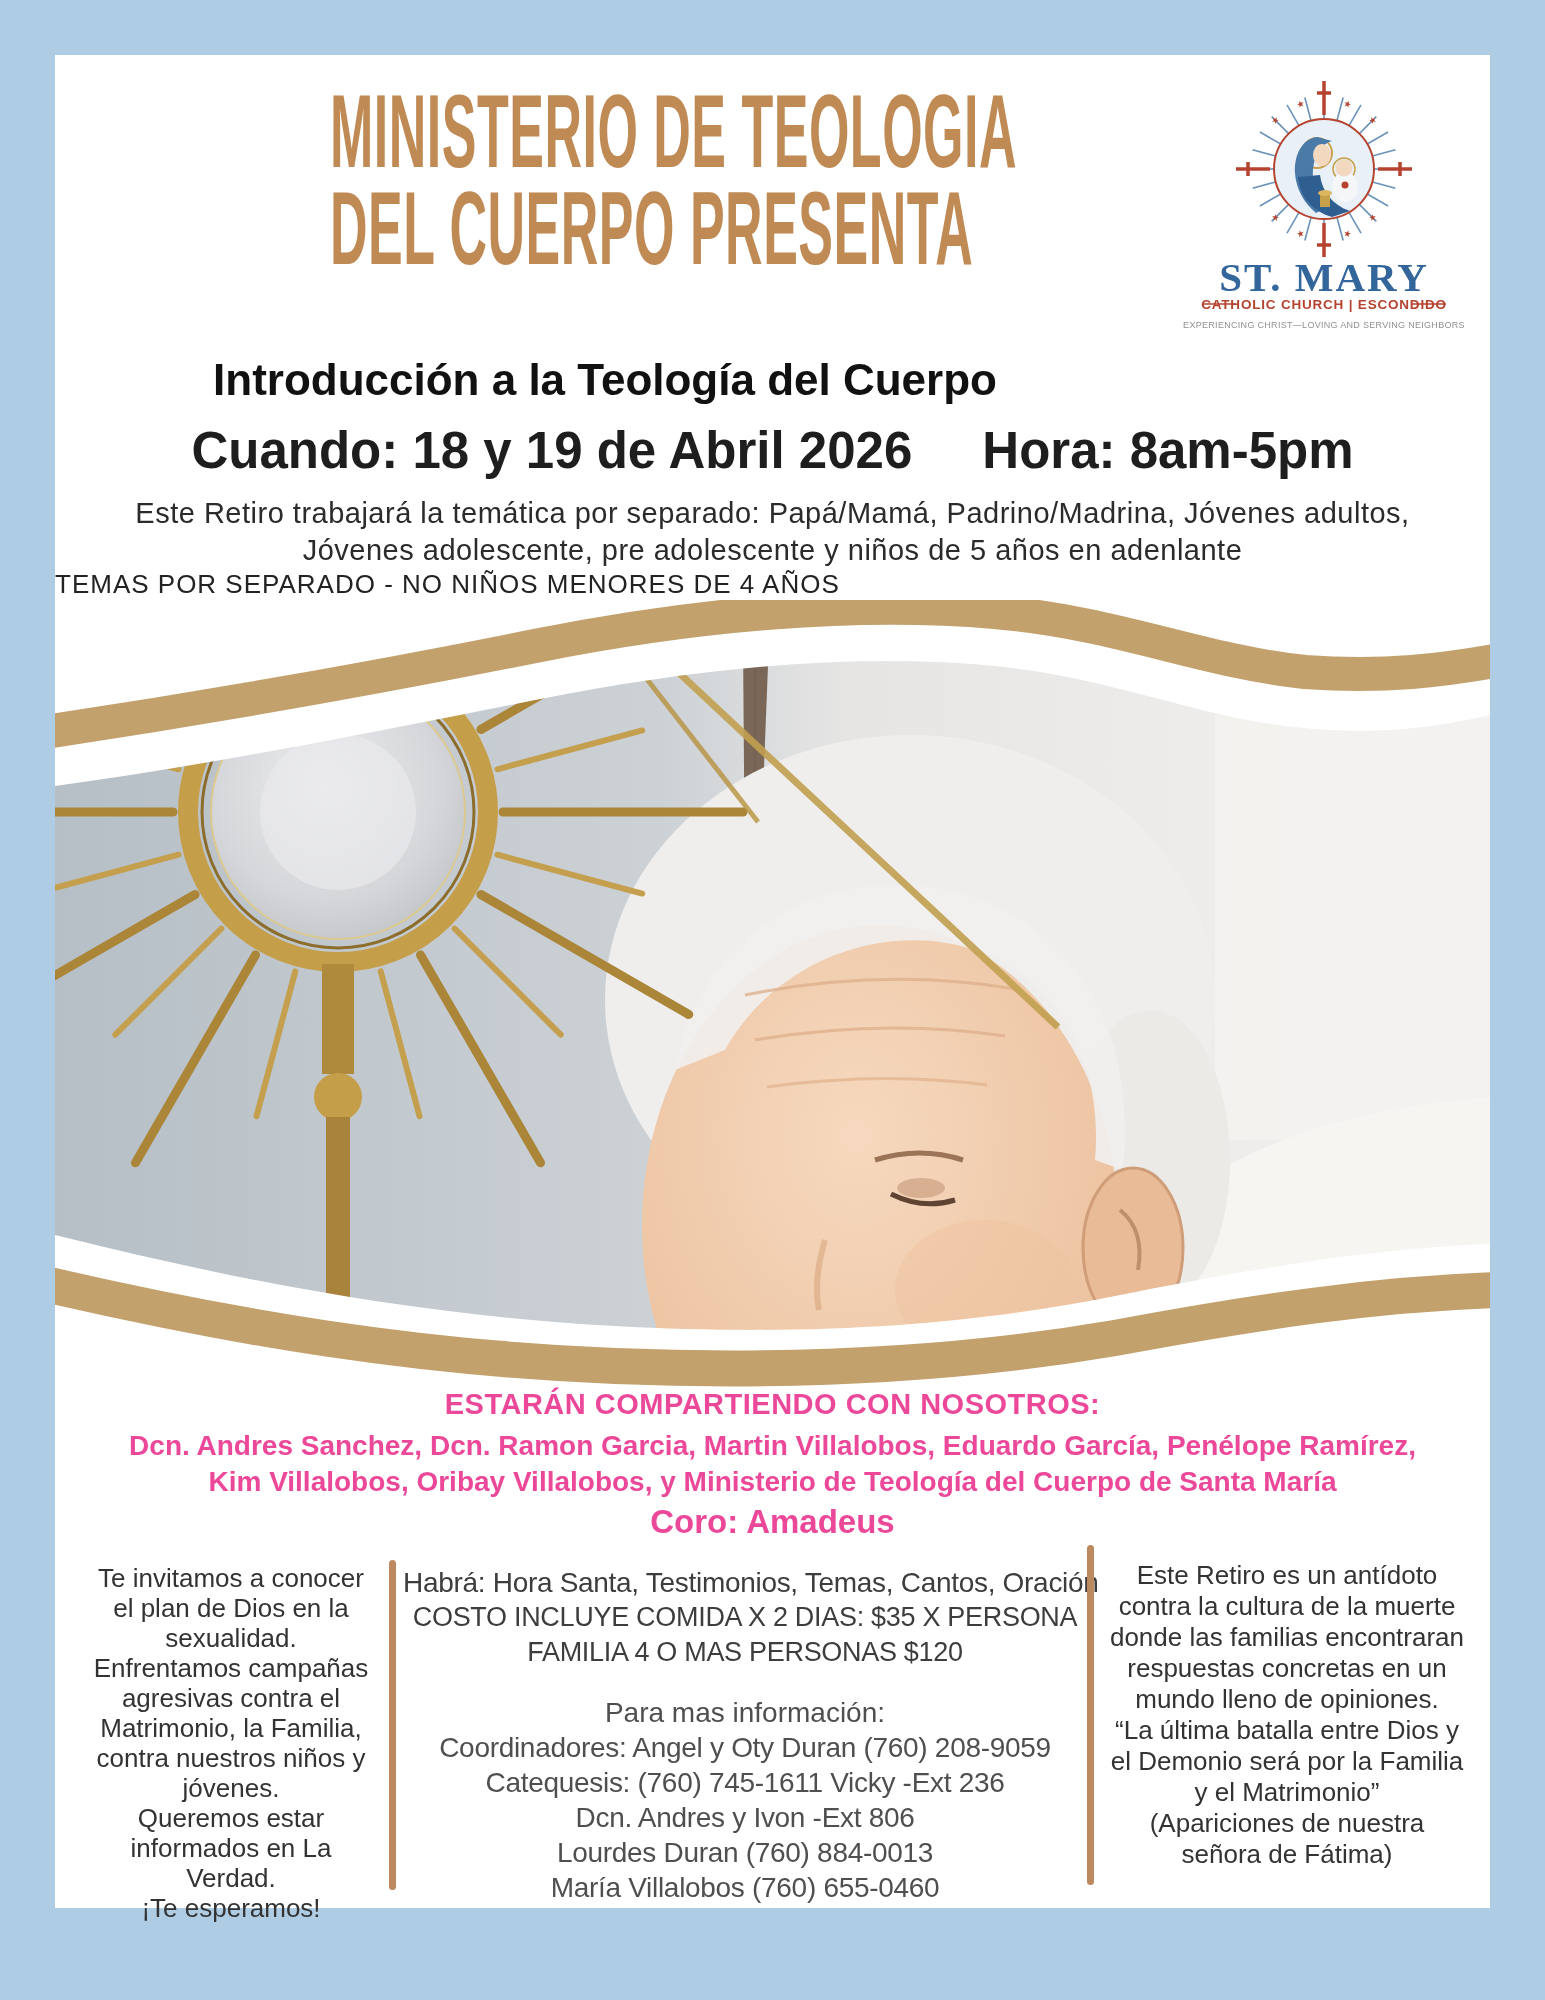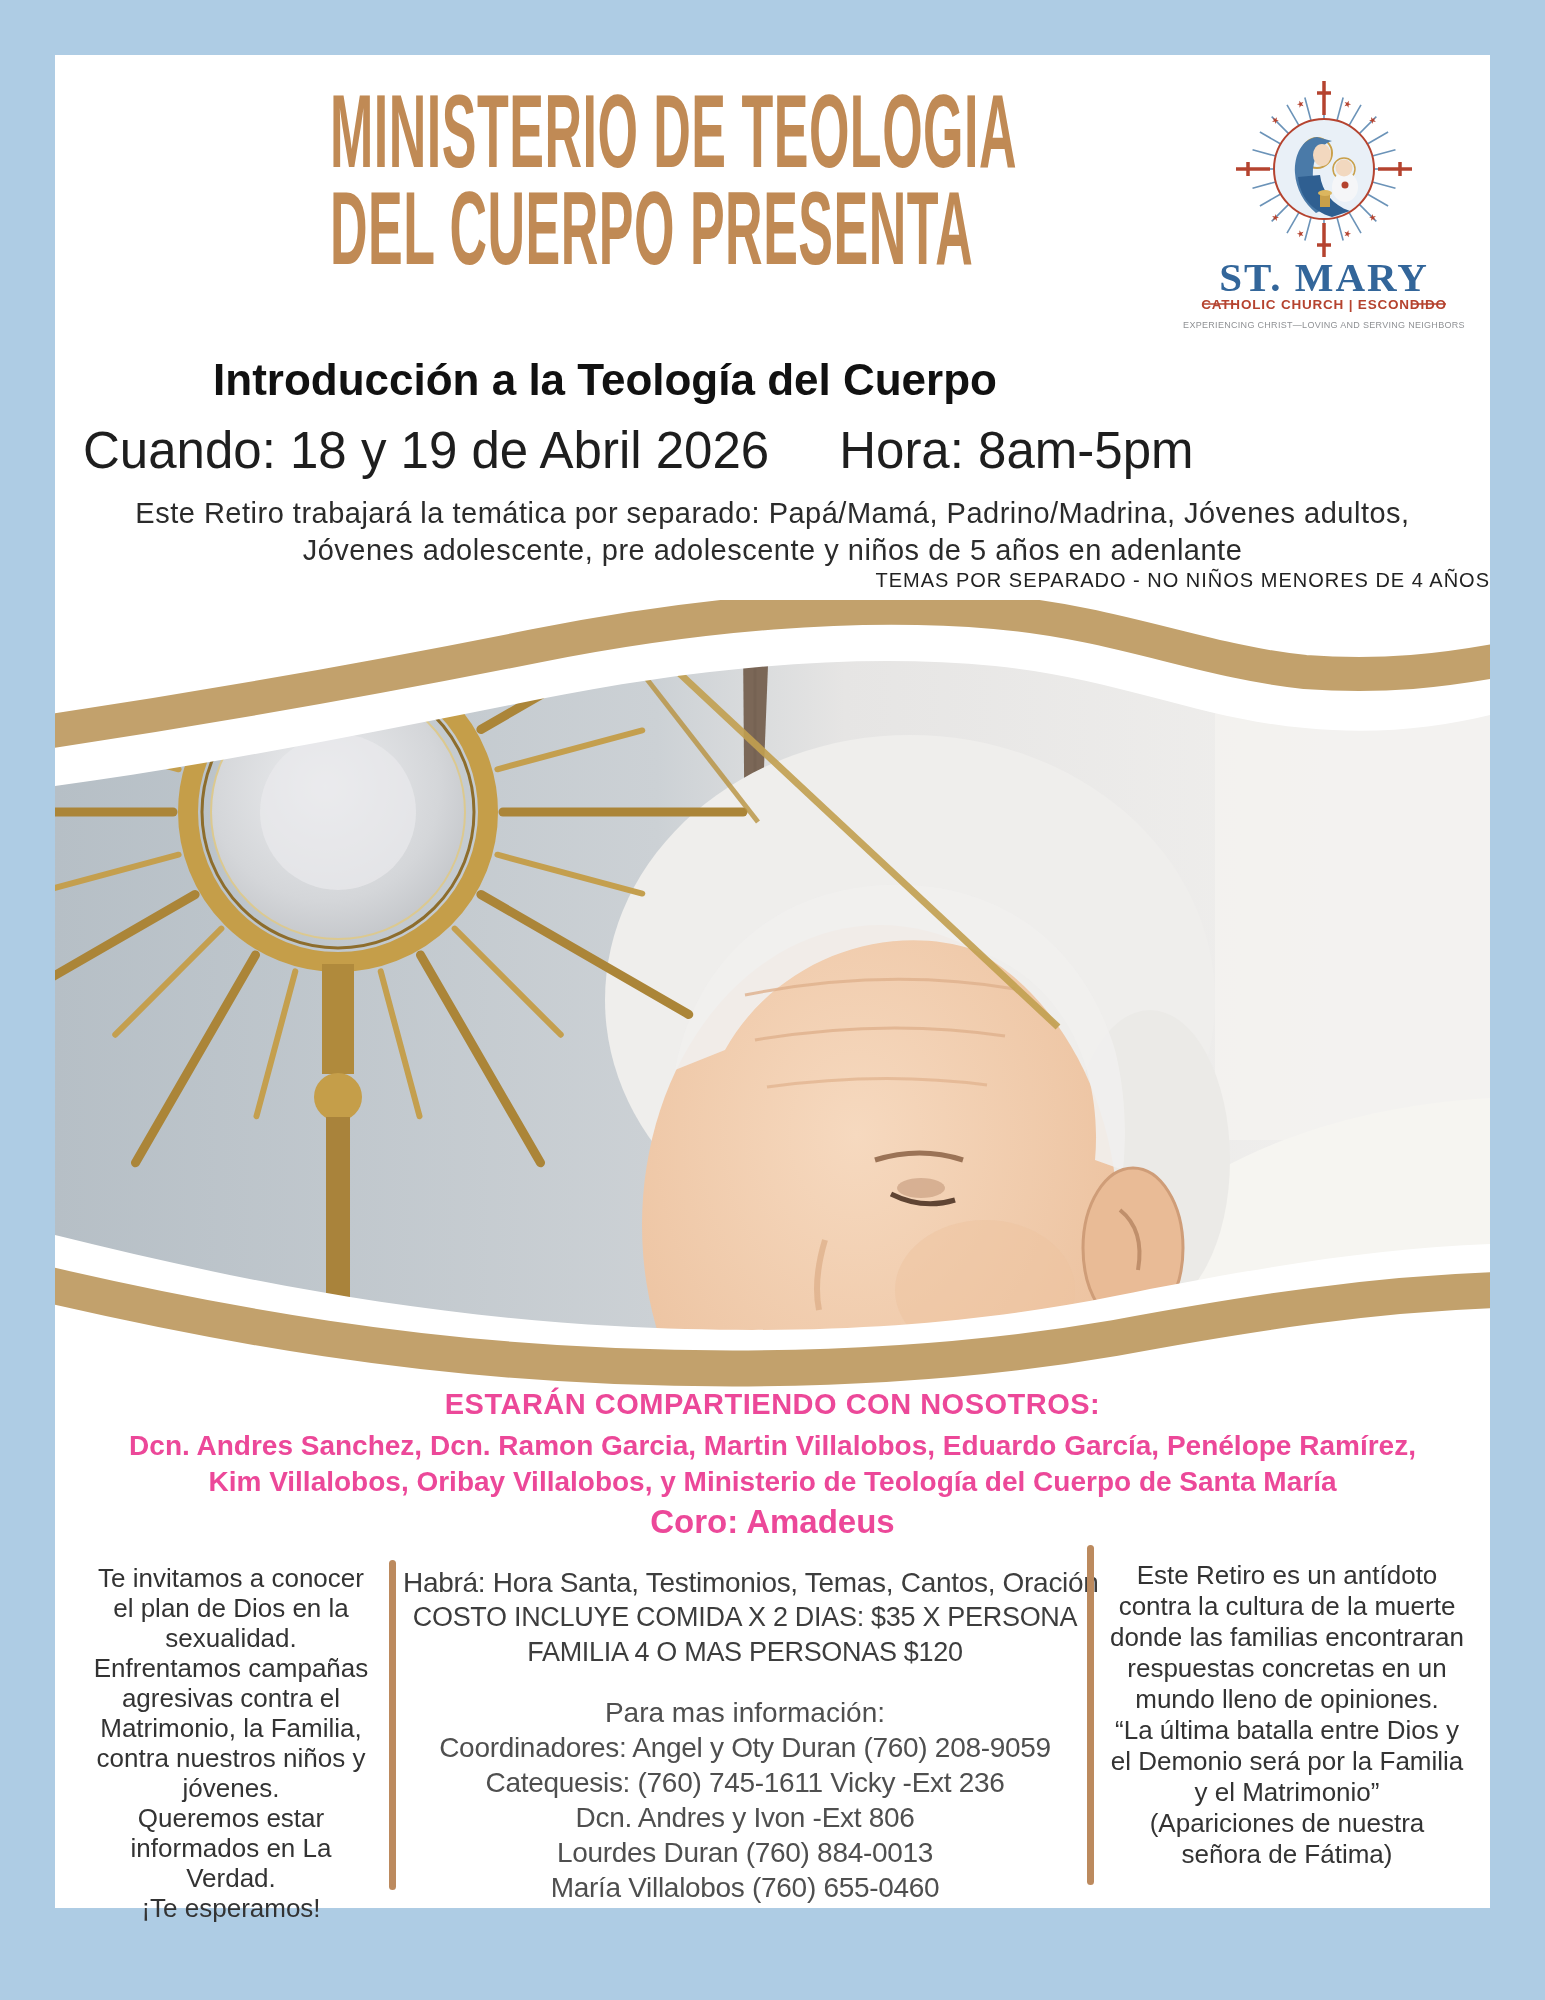--- a/index.html
+++ b/index.html
@@ -6,24 +6,24 @@
   .canvas{position:relative;width:1545px;height:1963px;background:#AECCE4;overflow:hidden;
           font-family:"Liberation Sans", sans-serif;}
   .page{position:absolute;left:55px;top:55px;width:1435px;height:1853px;background:#ffffff;}
   .abs{position:absolute;}
 
   .main-title{left:0;top:28px;width:1100px;text-align:center;color:#C08A55;
               font-size:104px;font-weight:700;line-height:0.93;letter-spacing:1px;
               transform:scale(0.5,1);transform-origin:50% 0;white-space:nowrap;}
   .subtitle{left:0;top:245px;width:1100px;text-align:center;color:#1f1f1f;font-size:40px;font-weight:400;}
   .event-title{left:0;top:300px;width:1100px;text-align:center;color:#111;font-size:44px;font-weight:700;}
-  .when-line{left:0;top:366px;width:1435px;color:#1e1e1e;font-size:51px;font-weight:400;white-space:nowrap;margin-left:28px;}
+  .when-line{left:0;top:366px;width:1435px;text-align:center;color:#1e1e1e;font-size:51px;font-weight:700;white-space:nowrap;}
   .when-gap{display:inline-block;width:70px;}
   .desc{left:0;top:440px;width:1435px;text-align:center;color:#2b2b2b;font-size:29px;line-height:37px;letter-spacing:0.5px;white-space:nowrap;}
-  .note{left:0;top:514px;width:1435px;text-align:right;color:#222;font-size:20px;letter-spacing:1px;font-weight:400;}
+  .note{left:0;top:514px;width:1435px;text-align:left;color:#222;font-size:26px;letter-spacing:1px;font-weight:400;}
 
   .logo{right:16px;top:26px;width:300px;height:268px;}
 
   .hero{left:0;top:545px;width:1435px;height:800px;}
 
   .speakers{left:0;top:1333px;width:1435px;text-align:center;color:#ec4899;}
   .speakers .head{font-size:29px;font-weight:700;letter-spacing:0.5px;margin-bottom:7px;}
   .speakers .line{font-size:28px;font-weight:700;line-height:36px;white-space:nowrap;}
   .speakers .choir{font-size:33px;font-weight:700;margin-top:3px;}
 

